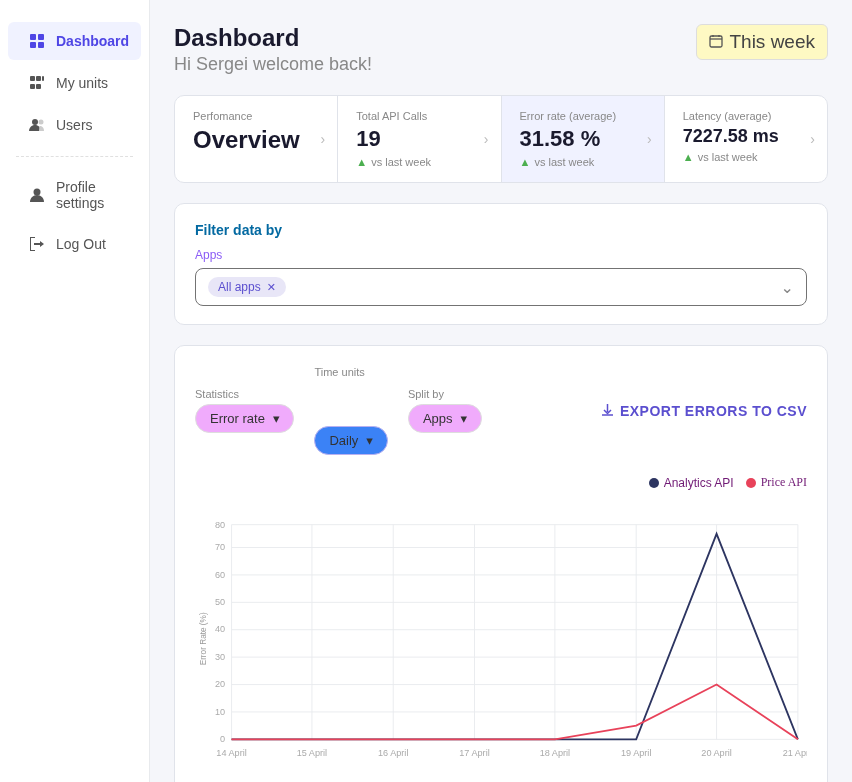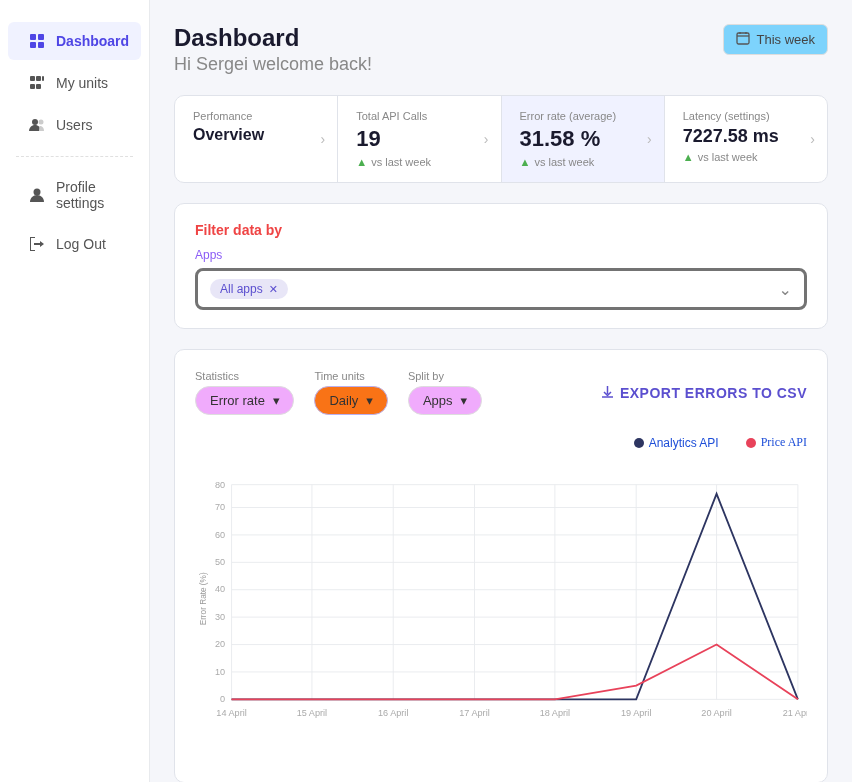--- a/index.html
+++ b/index.html
@@ -34,22 +34,22 @@
     
     .main { flex: 1; overflow-y: auto; padding: 24px; }
 
     
     .header { margin-bottom: 20px; display: flex; justify-content: space-between; align-items: flex-start; }
     .header-left h1 { font-size: 24px; font-weight: 700; color: #1a1a2e; }
     .header-left p { font-size: 18px; color: #888; margin-top: 2px; }
     .this-week-btn {
       display: flex; align-items: center; gap: 6px;
       border: 1px solid #ddd; border-radius: 6px;
-      padding: 6px 12px; font-size: 13px; color: #444;
-      background: #7dd3fc; cursor: pointer;
+      padding: 6px 12px; font-size: 19px; color: #444;
+      background: #fef9c3; cursor: pointer;
     }
 
     
     .metrics-row { display: flex; gap: 0; border: 1px solid #e0e3ea; border-radius: 10px; background: #fff; margin-bottom: 20px; overflow: hidden; }
     .metric-card {
       flex: 1;
       padding: 14px 18px;
       border-right: 1px solid #e0e3ea;
       cursor: pointer;
       position: relative;
@@ -62,24 +62,24 @@
     .metric-card .chevron { position: absolute; right: 12px; top: 50%; transform: translateY(-50%); color: #bbb; font-size: 14px; }
 
     
     .filter-section {
       background: #fff;
       border: 1px solid #e0e3ea;
       border-radius: 10px;
       padding: 18px 20px;
       margin-bottom: 20px;
     }
-    .filter-section h3 { font-size: 14px; font-weight: 600; color: #ef4444; margin-bottom: 10px; }
+    .filter-section h3 { font-size: 14px; font-weight: 600; color: #0369a1; margin-bottom: 10px; }
     .filter-label { font-size: 12px; color: #8b5cf6; margin-bottom: 6px; }
     .apps-dropdown {
-      border: 3px solid #737373;
+      border: 1px solid #737373;
       border-radius: 8px;
       padding: 8px 12px;
       display: flex;
       align-items: center;
       justify-content: space-between;
       cursor: pointer;
       background: #fff;
     }
     .apps-tag {
       background: #e8e6f7;
@@ -130,21 +130,21 @@
       cursor: pointer;
       display: flex;
       align-items: center;
       gap: 6px;
       text-transform: uppercase;
       letter-spacing: 0.5px;
     }
 
     
     .chart-area { position: relative; }
-    .chart-legend { display: flex; justify-content: flex-end; gap: 27px; margin-bottom: 8px; font-size: 12px; color: #1d4ed8; align-items: center; }
+    .chart-legend { display: flex; justify-content: flex-end; gap: 12px; margin-bottom: 8px; font-size: 12px; color: #701a75; align-items: center; }
     .legend-dot { width: 10px; height: 10px; border-radius: 50%; display: inline-block; }
 
     svg.chart { width: 100%; height: 300px; }
   </style>
 </head>
 <body>
 
 <nav class="sidebar">
   <div class="sidebar-item active">
     <span class="icon">
@@ -217,21 +217,21 @@
           <line x1="1" y1="5" x2="13" y2="5"></line>
         </svg>
       </span>
       <span>This week</span>
     </button>
   </div>
 
   <div class="metrics-row">
     <div class="metric-card">
       <div class="metric-label">Perfomance</div>
-      <div class="metric-value" style="font-size:16px; font-weight:700;">Overview</div>
+      <div class="metric-value" style="font-size:24px; font-weight:700;">Overview</div>
       <span class="chevron">›</span>
     </div>
     <div class="metric-card">
       <div class="metric-label">Total API Calls</div>
       <div class="metric-value">19</div>
       <div class="metric-vs">
         <span style="color:#4caf50;">▲</span>
         <span>vs last week</span>
       </div>
       <span class="chevron">›</span>
@@ -239,21 +239,21 @@
     <div class="metric-card active">
       <div class="metric-label">Error rate (average)</div>
       <div class="metric-value">31.58 %</div>
       <div class="metric-vs">
         <span style="color:#4caf50;">▲</span>
         <span>vs last week</span>
       </div>
       <span class="chevron">›</span>
     </div>
     <div class="metric-card">
-      <div class="metric-label">Latency (settings)</div>
+      <div class="metric-label">Latency (average)</div>
       <div class="metric-value" style="font-size:18px;">7227.58 ms</div>
       <div class="metric-vs">
         <span style="color:#4caf50;">▲</span>
         <span>vs last week</span>
       </div>
       <span class="chevron">›</span>
     </div>
   </div>
 
   <div class="filter-section">
@@ -274,21 +274,21 @@
     <div class="stats-controls">
       <div class="control-group">
         <span class="control-label">Statistics</span>
         <button class="dropdown-btn">
           <span>Error rate</span>
           <span>▾</span>
         </button>
       </div>
       <div class="control-group">
         <span class="control-label">Time units</span>
-        <button class="dropdown-btn" style="background:#f97316; border-color:#b8b0f0;">
+        <button class="dropdown-btn" style="background:#3b82f6; border-color:#b8b0f0;margin-top:44px;">
           <span>Daily</span>
           <span>▾</span>
         </button>
       </div>
       <div class="control-group">
         <span class="control-label">Split by</span>
         <button class="dropdown-btn">
           <span>Apps</span>
           <span>▾</span>
         </button>

